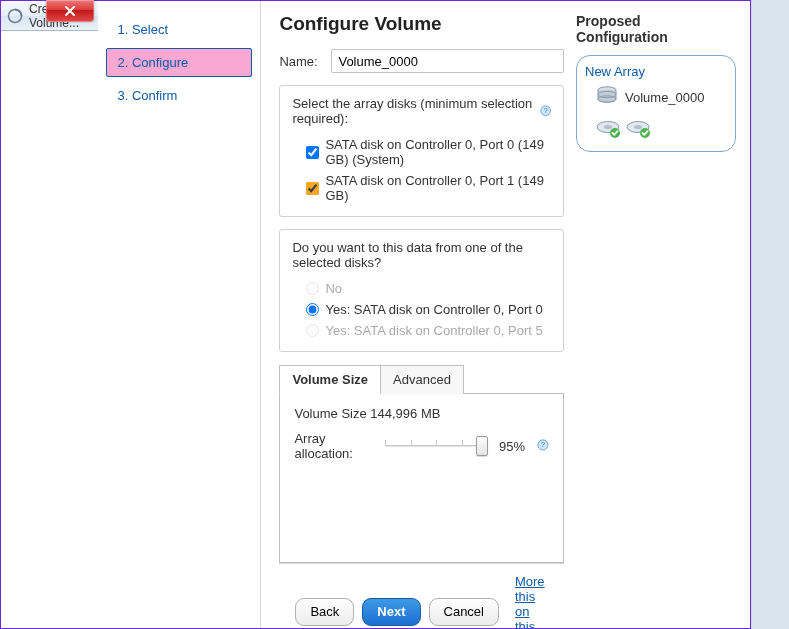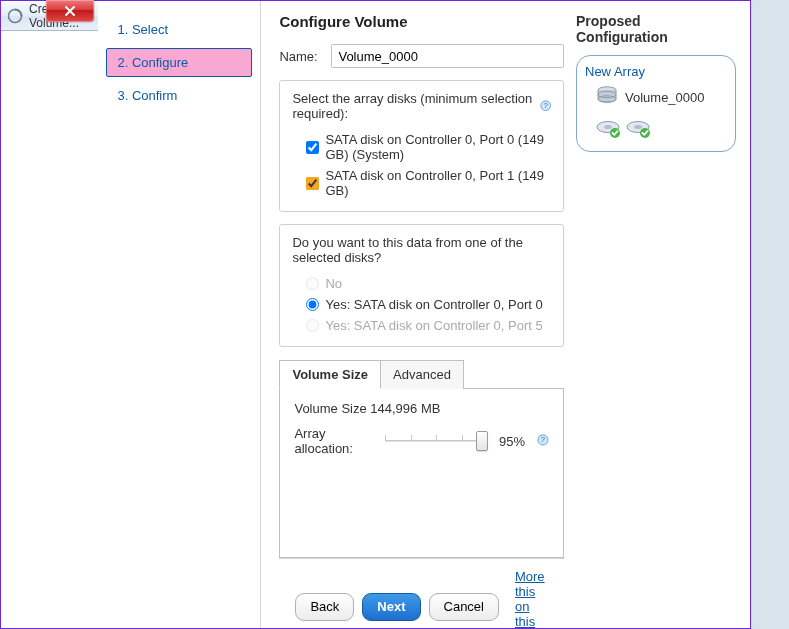--- a/index.html
+++ b/index.html
@@ -63,21 +63,21 @@
 
   .main {
     flex:1;
     display:flex;
     padding:12px 14px 0 18px;
   }
   .center {
     flex:1; min-width:0;
     display:flex; flex-direction:column;
   }
-  h2.page-title { margin:0 0 14px 0; font-size:15px; font-weight:bold; color:#222; }
+  h2.page-title { margin:0 0 14px 0; font-size:19px; font-weight:bold; color:#222; }
 
   .row-name { display:flex; align-items:center; margin-bottom:12px; }
   .row-name label { width:52px; }
   .name-input {
     flex:1; height:24px;
     border:1px solid #c3c3c3;
     border-radius:2px;
     padding:2px 6px;
     font-family:inherit;
     font-size:13px;

